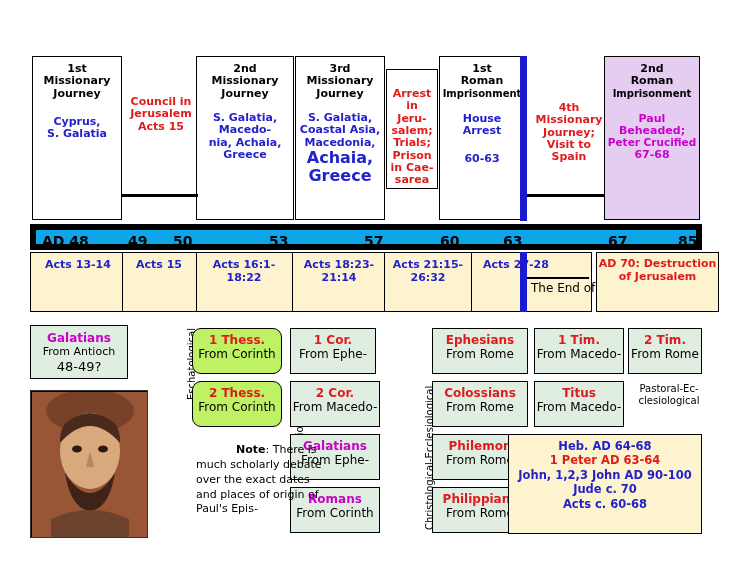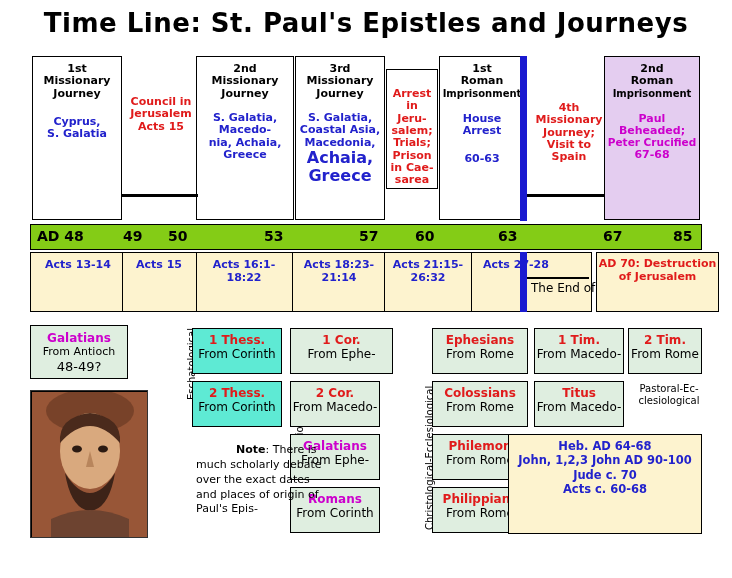--- a/index.html
+++ b/index.html
@@ -42,22 +42,22 @@
   .topcell.violet { background:#e4cdf0; }
   .topcell.noborder { border:none; background:transparent; }
   .blue { color:#2222cc; }
   .red  { color:#e01b1b; }
   .mag  { color:#cc00cc; }
   .blk  { color:#000000; }
   .bold { font-weight:bold; }
   
   .ruler {
     position:absolute;
-    background:#84cc16;
-    border:1px solid #000000;
+    background:#0ea5e9;
+    border:6px solid #000000;
     box-sizing:border-box;
   }
   .ruler .tick {
     position:absolute;
     top:3px;
     font-size:14px;
     font-weight:bold;
     color:#000000;
     white-space:nowrap;
   }
@@ -110,21 +110,21 @@
     border:1px solid #000000;
     box-sizing:border-box;
     text-align:center;
     font-size:12px;
     line-height:1.18;
     padding-top:4px;
     background:#dfeee0;
   }
   .ep .t1 { display:block; color:#e01b1b; font-weight:bold; }
   .ep .t2 { display:block; color:#000000; }
-  .ep.pink { background:#5eead4; }
+  .ep.pink { background:#bef264;border-radius:9px; }
   .ep.plain { background:#dfeee0; }
   .gal {
     position:absolute;
     border:1px solid #000000;
     box-sizing:border-box;
     background:#dfeee0;
     text-align:center;
     font-size:12px;
     line-height:1.2;
     padding-top:5px;
@@ -178,21 +178,20 @@
   .frameline {
     position:absolute;
     background:#000000;
   }
 </style>
 </head>
 <body>
 
 <div id="root">
 
-  <div class="title">Time Line: St. Paul's Epistles and Journeys</div>
 
   <div class="box topcell" style="left:32px; top:56px; width:90px; height:164px;">
     <span class="ln bold blk">1st</span>
     <span class="ln bold blk">Missionary</span>
     <span class="ln bold blk">Journey</span>
     <span class="ln" style="height:16px">&nbsp;</span>
     <span class="ln bold blue">Cyprus,</span>
     <span class="ln bold blue">S. Galatia</span>
   </div>
 
@@ -266,21 +265,21 @@
 
   <div class="frameline" style="left:122px; top:194px; width:76px; height:3px;"></div>
   <div class="frameline" style="left:525px; top:194px; width:80px; height:3px;"></div>
 
   <div class="ruler" style="left:30px; top:224px; width:672px; height:26px;">
     <span class="tick" style="left:6px;">AD 48</span>
     <span class="tick" style="left:92px;">49</span>
     <span class="tick" style="left:137px;">50</span>
     <span class="tick" style="left:233px;">53</span>
     <span class="tick" style="left:328px;">57</span>
-    <span class="tick" style="left:384px;">60</span>
+    <span class="tick" style="left:404px;">60</span>
     <span class="tick" style="left:467px;">63</span>
     <span class="tick" style="left:572px;">67</span>
     <span class="tick" style="left:642px;">85</span>
   </div>
 
   <div class="actsband" style="left:30px; top:252px; width:562px; height:60px;"></div>
 
   <div class="actscell" style="left:36px; top:258px; width:84px;">
     <span class="ln">Acts</span>
     <span class="ln">13-14</span>
@@ -358,21 +357,21 @@
 
   <div class="ep pink" style="left:192px; top:328px; width:90px; height:46px;">
     <span class="t1">1 Thess.</span>
     <span class="t2">From Corinth</span>
   </div>
   <div class="ep pink" style="left:192px; top:381px; width:90px; height:46px;">
     <span class="t1">2 Thess.</span>
     <span class="t2">From Corinth</span>
   </div>
 
-  <div class="ep plain" style="left:290px; top:328px; width:103px; height:46px;">
+  <div class="ep plain" style="left:290px; top:328px; width:86px; height:46px;">
     <span class="t1">1 Cor.</span>
     <span class="t2">From Ephe-</span>
   </div>
   <div class="ep plain" style="left:290px; top:381px; width:90px; height:46px;">
     <span class="t1">2 Cor.</span>
     <span class="t2">From Macedo-</span>
   </div>
   <div class="ep plain" style="left:290px; top:434px; width:90px; height:46px;">
     <span class="t1" style="color:#cc00cc">Galatians</span>
     <span class="t2">From Ephe-</span>
@@ -417,18 +416,19 @@
     <span class="ln">Pastoral-Ec-</span>
     <span class="ln">clesiological</span>
   </div>
 
   <div class="note" style="left:196px; top:443px;">
     <b>Note</b><span>:  There  is  much  scholarly  debate  over  the  exact  dates  and  places  of  origin  of  Paul's  Epis-</span>
   </div>
 
   <div class="genbox" style="left:508px; top:434px; width:194px; height:100px;">
     <span class="l-blue">Heb. AD 64-68</span>
+    <span class="l-red">1 Peter AD 63-64</span>
     <span class="l-blue">John, 1,2,3 John AD 90-100</span>
     <span class="l-blue">Jude c. 70</span>
     <span class="l-blue">Acts c. 60-68</span>
   </div>
 
 </div>
 
 </body></html>

